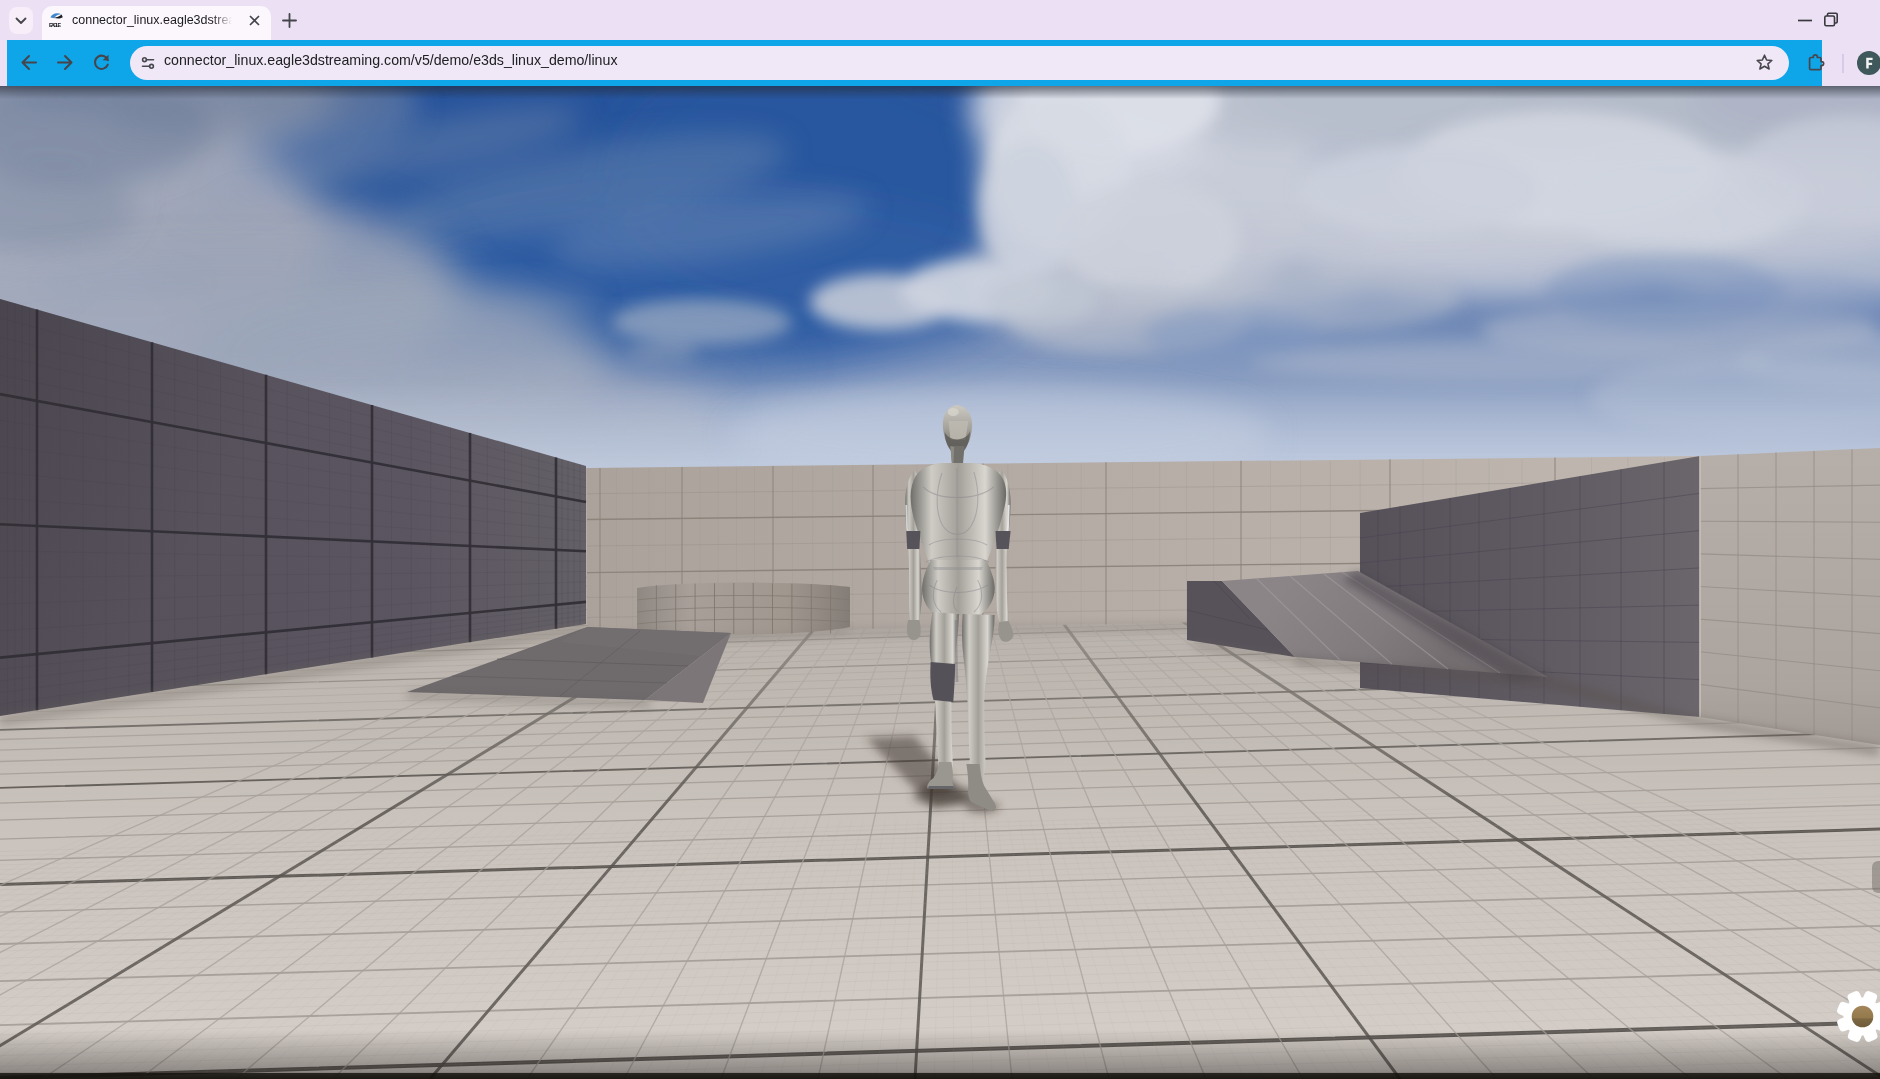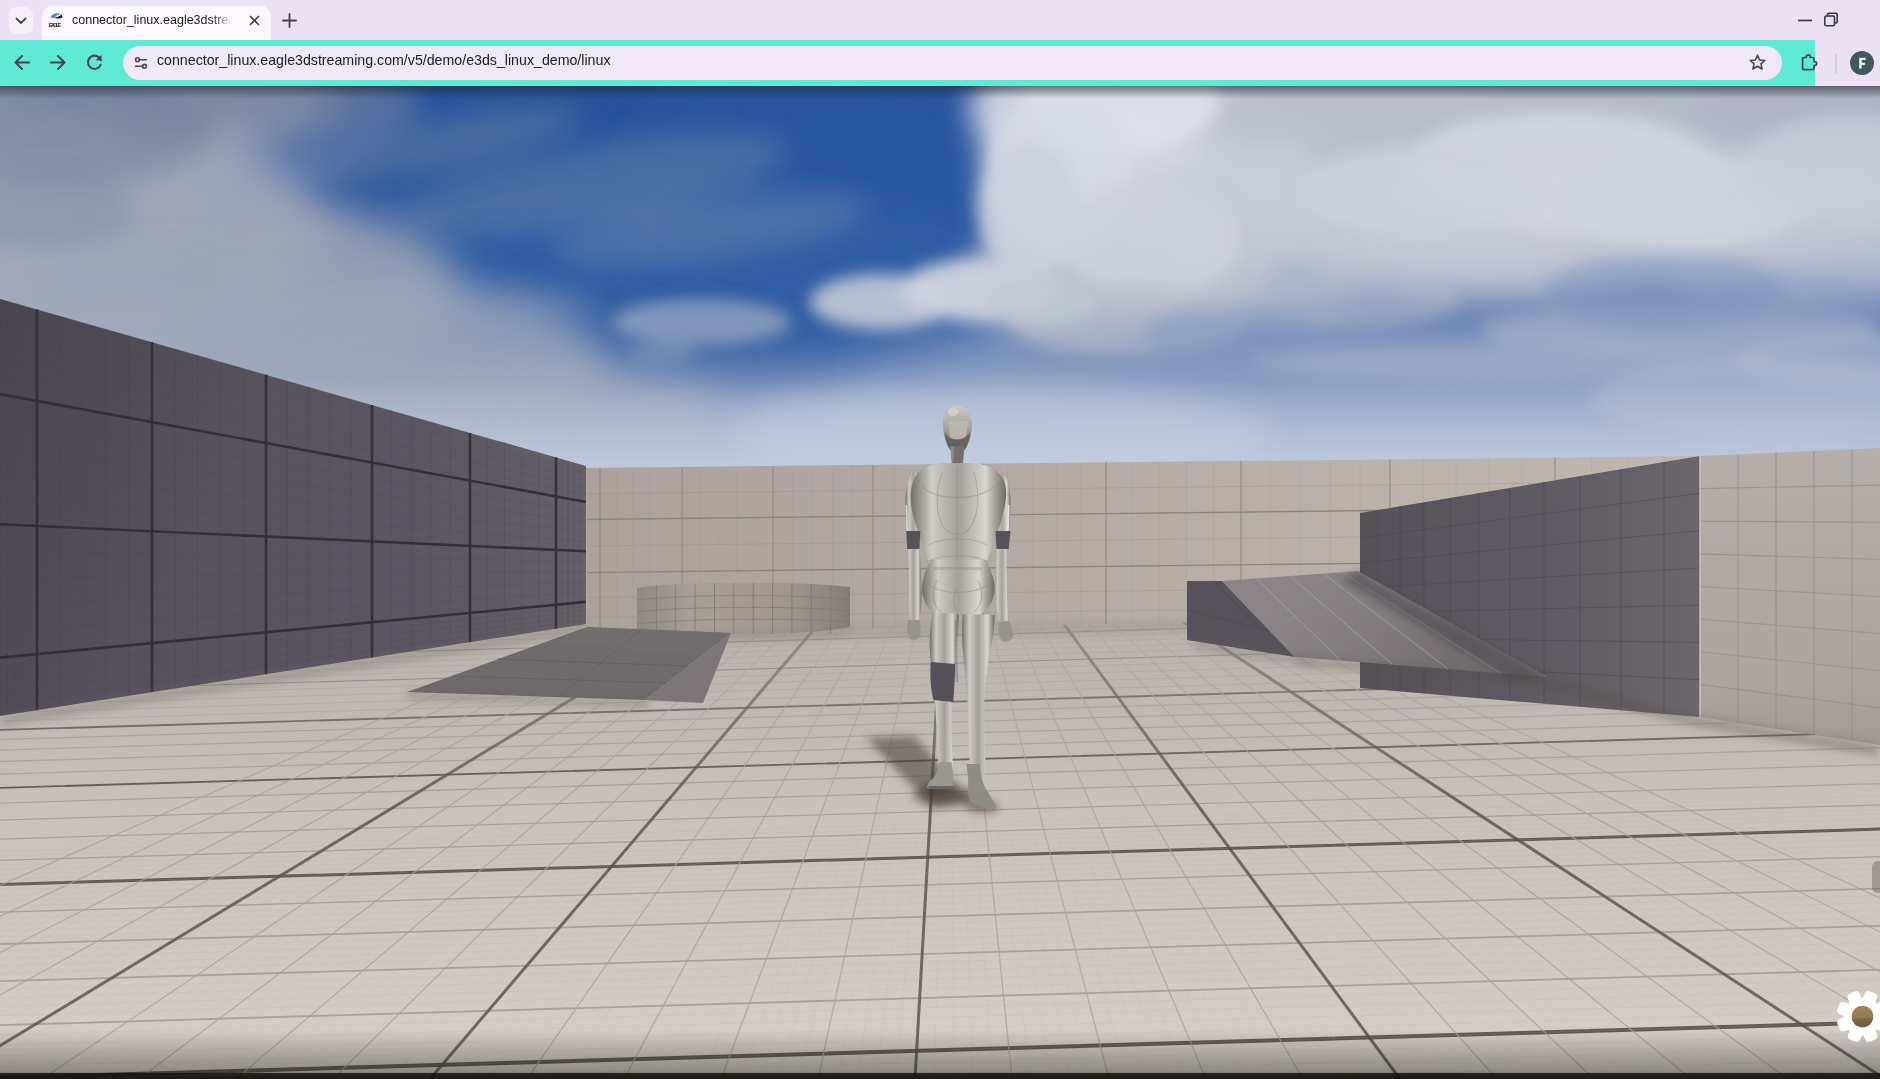--- a/index.html
+++ b/index.html
@@ -25,21 +25,21 @@
       <path d="M9.5 3 L9.5 16 M3 9.5 L16 9.5" stroke="#45444a" stroke-width="1.8" stroke-linecap="round"></path>
     </svg>
   <svg style="position:absolute;left:1795px;top:12px" width="20" height="16" viewBox="0 0 20 16">
       <path d="M3 8.5 L17 8.5" stroke="#3a393e" stroke-width="1.7"></path>
     </svg>
   <svg style="position:absolute;left:1822px;top:11px" width="18" height="18" viewBox="0 0 18 18">
     <path d="M5.5 5 L5.5 3.5 A1.2 1.2 0 0 1 6.7 2.3 L14 2.3 A1.2 1.2 0 0 1 15.2 3.5 L15.2 10.8 A1.2 1.2 0 0 1 14 12 L12.5 12" fill="none" stroke="#3a393e" stroke-width="1.6"></path>
     <rect x="2.8" y="5" width="9.7" height="9.7" rx="1.4" fill="none" stroke="#3a393e" stroke-width="1.6"></rect>
   </svg>
 </div>
-<div style="position:absolute;left:0;top:40px;width:1815px;height:46px;background:#5eead4">
+<div style="position:absolute;left:7px;top:40px;width:1815px;height:46px;background:#0ea5e9">
   <svg style="position:absolute;left:10px;top:10px" width="25" height="25" viewBox="0 0 25 25">
       <path d="M19 12.5 L6.5 12.5 M12 6 L5.5 12.5 L12 19" fill="none" stroke="#46454b" stroke-width="2" stroke-linecap="round" stroke-linejoin="round"></path>
     </svg>
   <svg style="position:absolute;left:45px;top:10px" width="25" height="25" viewBox="0 0 25 25">
       <path d="M6 12.5 L18.5 12.5 M13 6 L19.5 12.5 L13 19" fill="none" stroke="#46454b" stroke-width="2" stroke-linecap="round" stroke-linejoin="round"></path>
     </svg>
   <svg style="position:absolute;left:82px;top:10px" width="25" height="25" viewBox="0 0 25 25">
     <path d="M18.8 14.6 A6.6 6.6 0 1 1 18.9 10.2" fill="none" stroke="#46454b" stroke-width="2" stroke-linecap="round"></path>
     <path d="M19.6 4.8 L19.3 10.6 L13.6 10.2 Z" fill="#46454b"></path>
   </svg>

